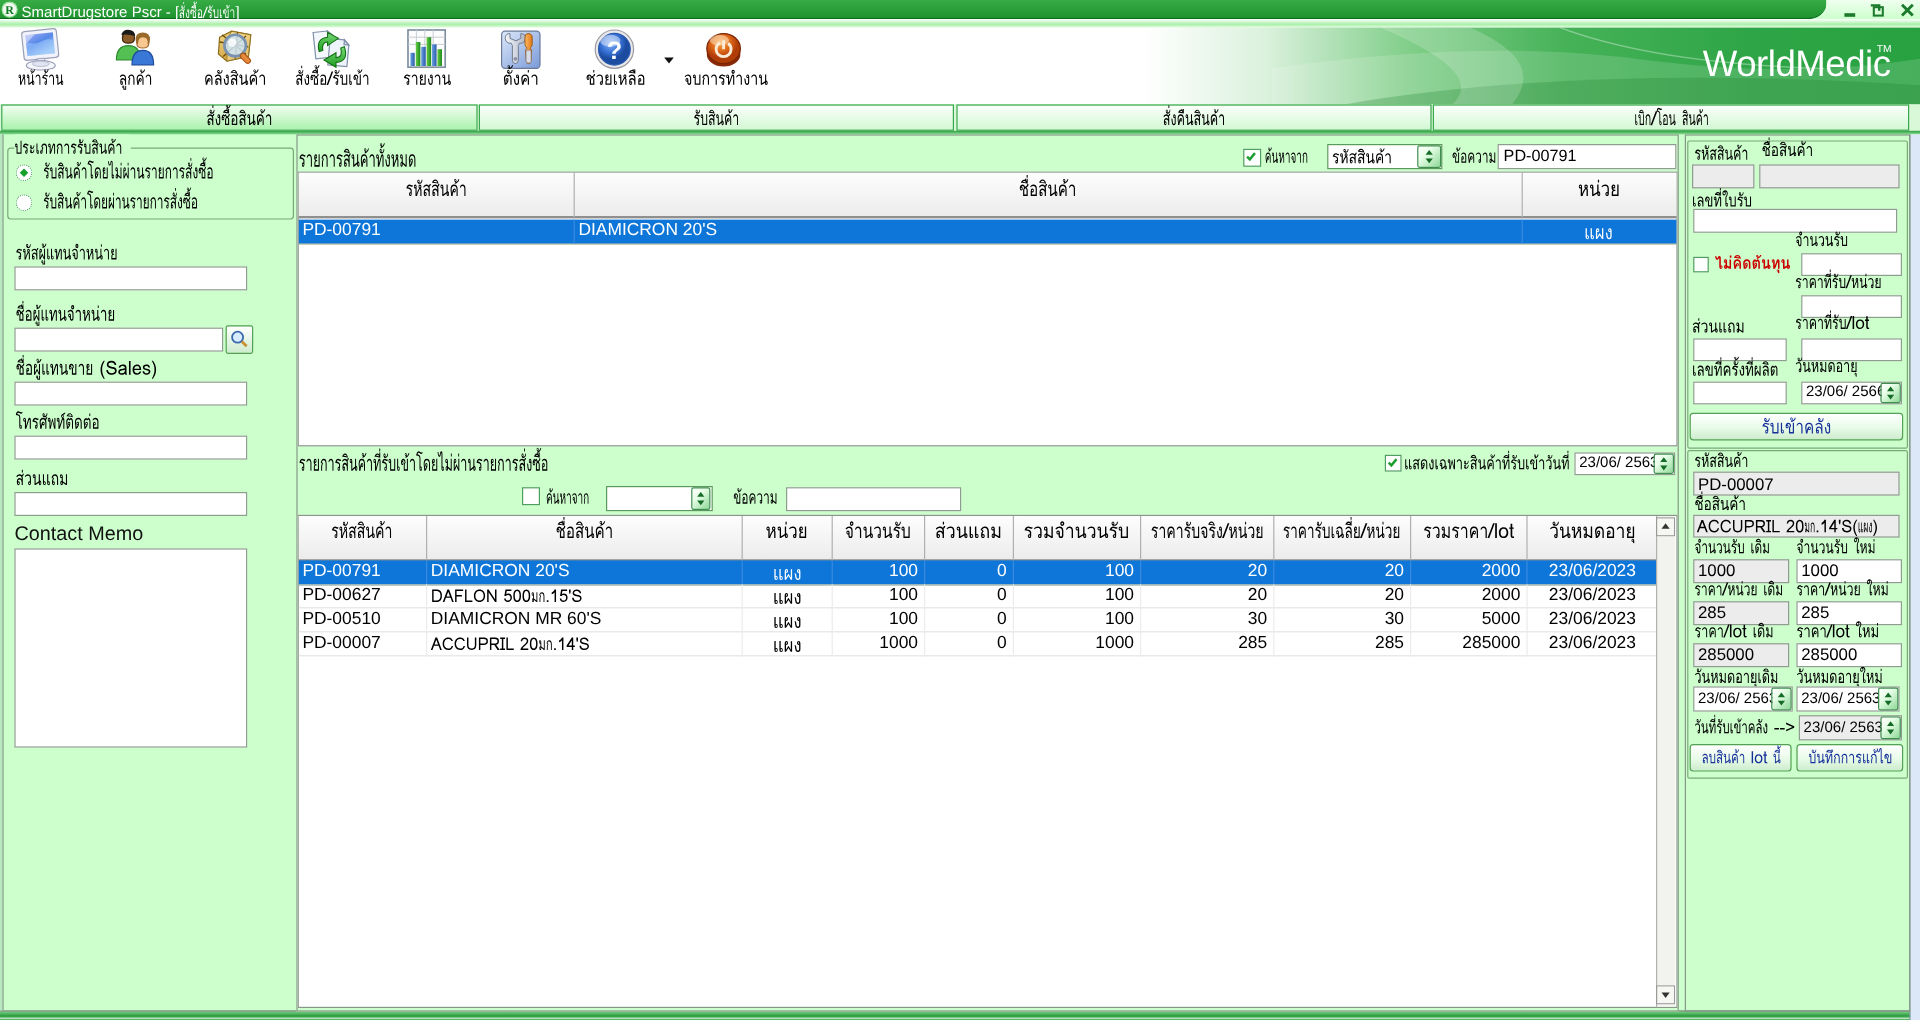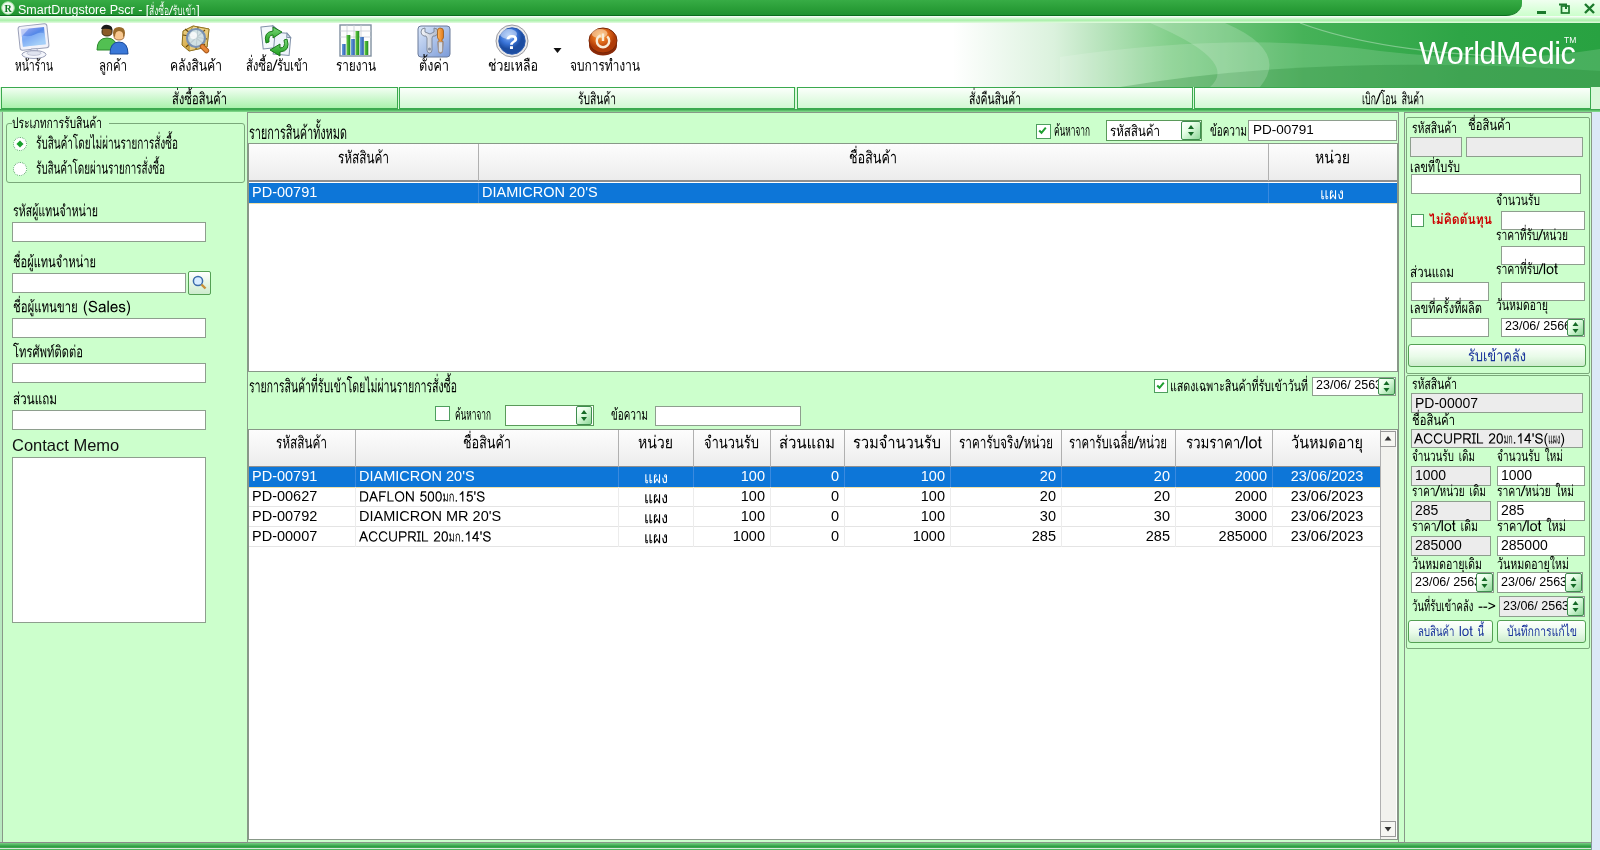--- a/index.html
+++ b/index.html
@@ -1264,39 +1264,39 @@
 <div class="abs" style="left:249px;top:526px;width:1131px;height:1px;background:#e4e4e4"></div>
 <div class="abs" style="left:355px;top:507px;width:1px;height:20px;background:#ececec"></div>
 <div class="abs" style="left:618px;top:507px;width:1px;height:20px;background:#ececec"></div>
 <div class="abs" style="left:693px;top:507px;width:1px;height:20px;background:#ececec"></div>
 <div class="abs" style="left:770px;top:507px;width:1px;height:20px;background:#ececec"></div>
 <div class="abs" style="left:844px;top:507px;width:1px;height:20px;background:#ececec"></div>
 <div class="abs" style="left:950px;top:507px;width:1px;height:20px;background:#ececec"></div>
 <div class="abs" style="left:1061px;top:507px;width:1px;height:20px;background:#ececec"></div>
 <div class="abs" style="left:1175px;top:507px;width:1px;height:20px;background:#ececec"></div>
 <div class="abs" style="left:1272px;top:507px;width:1px;height:20px;background:#ececec"></div>
-<div class="abs" style="left:252px;top:508.9px;font-size:14.5px;line-height:14.5px;color:#000;white-space:nowrap;">PD-00792</div>
-<div class="abs" style="left:359px;top:508.9px;font-size:14.5px;line-height:14.5px;color:#000;white-space:nowrap;">DIAMICRON MR 20'S</div>
+<div class="abs" style="left:252px;top:508.9px;font-size:14.5px;line-height:14.5px;color:#000;white-space:nowrap;">PD-00510</div>
+<div class="abs" style="left:359px;top:508.9px;font-size:14.5px;line-height:14.5px;color:#000;white-space:nowrap;">DIAMICRON MR 60'S</div>
 <div class="abs" style="left:643.5px;top:505.8px;width:24.0px;height:22.0px;">
     <svg width="24.0" height="22.0" viewBox="0 0 24.0 22.0" fill="#000" style="position:absolute;left:0;top:0">
       <g transform="translate(0 17.2) scale(0.007812,-0.007812)">
         <g transform="translate(0 0) scale(0.8727272727272727,1)">
           <use href="#g37"></use>
           <use href="#g36" x="1320"></use>
           <use href="#g3" x="2520"></use>
         </g>
       </g>
     </svg>
   </div>
 <div class="abs" style="left:765px;top:508.9px;font-size:14.5px;line-height:14.5px;color:#000;white-space:nowrap;transform:translateX(-100%);">100</div>
 <div class="abs" style="left:839px;top:508.9px;font-size:14.5px;line-height:14.5px;color:#000;white-space:nowrap;transform:translateX(-100%);">0</div>
 <div class="abs" style="left:945px;top:508.9px;font-size:14.5px;line-height:14.5px;color:#000;white-space:nowrap;transform:translateX(-100%);">100</div>
 <div class="abs" style="left:1056px;top:508.9px;font-size:14.5px;line-height:14.5px;color:#000;white-space:nowrap;transform:translateX(-100%);">30</div>
 <div class="abs" style="left:1170px;top:508.9px;font-size:14.5px;line-height:14.5px;color:#000;white-space:nowrap;transform:translateX(-100%);">30</div>
-<div class="abs" style="left:1267px;top:508.9px;font-size:14.5px;line-height:14.5px;color:#000;white-space:nowrap;transform:translateX(-100%);">3000</div>
+<div class="abs" style="left:1267px;top:508.9px;font-size:14.5px;line-height:14.5px;color:#000;white-space:nowrap;transform:translateX(-100%);">5000</div>
 <div class="abs" style="left:1327.0px;top:508.9px;font-size:14.5px;line-height:14.5px;color:#000;white-space:nowrap;transform:translateX(-50%);">23/06/2023</div>
 <div class="abs" style="left:249px;top:546px;width:1131px;height:1px;background:#e4e4e4"></div>
 <div class="abs" style="left:355px;top:527px;width:1px;height:20px;background:#ececec"></div>
 <div class="abs" style="left:618px;top:527px;width:1px;height:20px;background:#ececec"></div>
 <div class="abs" style="left:693px;top:527px;width:1px;height:20px;background:#ececec"></div>
 <div class="abs" style="left:770px;top:527px;width:1px;height:20px;background:#ececec"></div>
 <div class="abs" style="left:844px;top:527px;width:1px;height:20px;background:#ececec"></div>
 <div class="abs" style="left:950px;top:527px;width:1px;height:20px;background:#ececec"></div>
 <div class="abs" style="left:1061px;top:527px;width:1px;height:20px;background:#ececec"></div>
 <div class="abs" style="left:1175px;top:527px;width:1px;height:20px;background:#ececec"></div>

